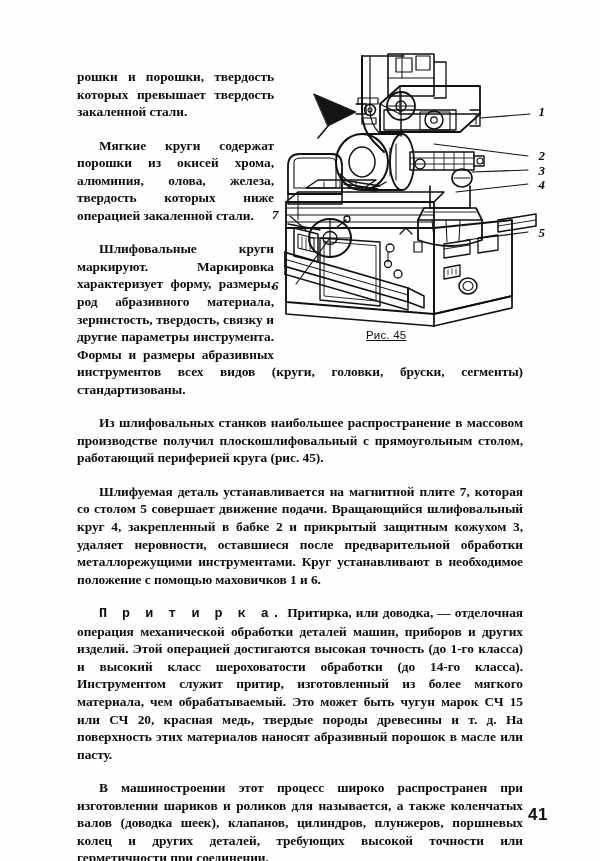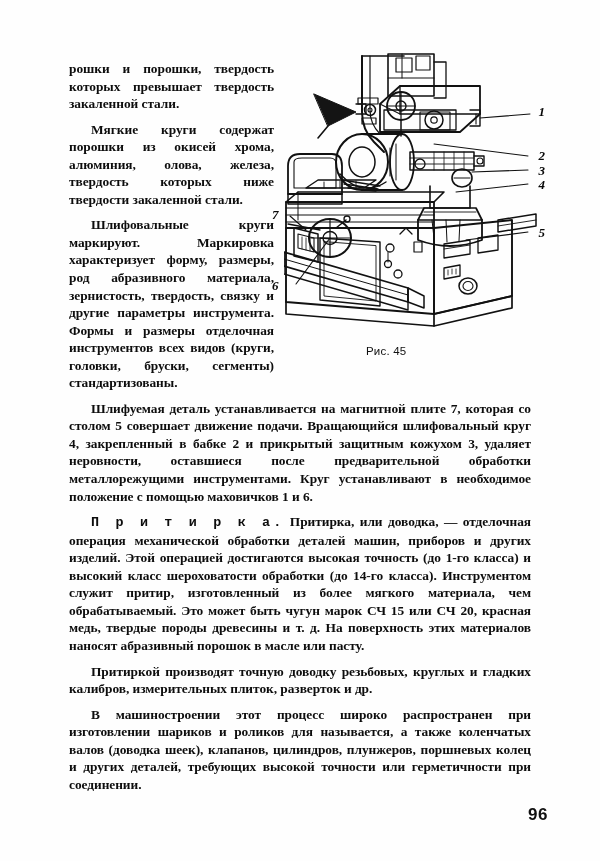--- a/index.html
+++ b/index.html
@@ -29,33 +29,34 @@
     width: 255px;
     height: 275px;
   }
   .figure-art svg { display: block; width: 255px; height: 275px; }
   .figure-caption {
     text-align: left;
     padding-left: 82px;
     font-family: "Liberation Sans", "DejaVu Sans", sans-serif;
     font-size: 11.5px;
     letter-spacing: 0.2px;
-    margin-top: 18px;
+    margin-top: 2px;
     color: #111;
+    text-decoration: underline;
   }
 
   
   .textflow {
     position: absolute;
     left: 61px;
     top: 52px;
     width: 478px;
   }
   p.body {
-    margin: 8px;
+    margin: 16px;
     text-indent: 22px;
     text-align: justify;
     font-size: 13.4px;
     line-height: 17.55px;
     font-weight: 700;
     letter-spacing: -0.05px;
     -webkit-font-smoothing: none;
   }
   p.body.first { text-indent: 0; }
   .spaced {
@@ -231,22 +232,22 @@
         <span class="callout" style="top:125px; right:-6px;">4</span>
         <span class="callout" style="top:173px; right:-6px;">5</span>
         <span class="callout" style="top:226px; left:-12px;">6</span>
         <span class="callout" style="top:155px; left:-12px;">7</span>
       </div>
 
       <div class="figure-caption">Рис. 45</div>
     </div>
 
     <p class="body first">рошки и порошки, твердость которых превышает твердость закаленной стали.</p>
-    <p class="body">Мягкие круги содержат порошки из окисей хрома, алюминия, олова, железа, твердость которых ниже твердости закаленной стали.</p>
-    <p class="body">Шлифовальные круги маркируют. Маркировка характеризует форму, размеры, род абразивного материала, зернистость, твердость, связку и другие параметры инструмента. Формы и размеры отделочная инструментов всех видов (круги, головки, бруски, сегменты) стандартизованы.</p>
+    <p class="body">Мягкие круги содержат порошки из окисей хрома, алюминия, олова, железа, твердость которых ниже операцией закаленной стали.</p>
+    <p class="body">Шлифовальные круги маркируют. Маркировка характеризует форму, размеры, род абразивного материала, зернистость, твердость, связку и другие параметры инструмента. Формы и размеры абразивных инструментов всех видов (круги, головки, бруски, сегменты) стандартизованы.</p>
+    <p class="body">Из шлифовальных станков наибольшее распространение в массовом производстве получил плоскошлифовальный с прямоугольным столом, работающий периферией круга (рис. 45).</p>
     <p class="body">Шлифуемая деталь устанавливается на магнитной плите 7, которая со столом 5 совершает движение подачи. Вращающийся шлифовальный круг 4, закрепленный в бабке 2 и прикрытый защитным кожухом 3, удаляет неровности, оставшиеся после предварительной обработки металлорежущими инструментами. Круг устанавливают в необходимое положение с помощью маховичков 1 и 6.</p>
     <p class="body"><span class="spaced">П р и т и р к а.</span><span> Притирка, или доводка, — отделочная операция механической обработки деталей машин, приборов и других изделий. Этой операцией достигаются высокая точность (до 1-го класса) и высокий класс шероховатости обработки (до 14-го класса). Инструментом служит притир, изготовленный из более мягкого материала, чем обрабатываемый. Это может быть чугун марок СЧ 15 или СЧ 20, красная медь, твердые породы древесины и т. д. На поверхность этих материалов наносят абразивный порошок в масле или пасту.</span></p>
-    <p class="body">Притиркой производят точную доводку резьбовых, круглых и гладких калибров, измерительных плиток, разверток и др.</p>
     <p class="body">В машиностроении этот процесс широко распространен при изготовлении шариков и роликов для называется, а также коленчатых валов (доводка шеек), клапанов, цилиндров, плунжеров, поршневых колец и других деталей, требующих высокой точности или герметичности при соединении.</p>
   </div>
 
-  <div class="folio">96</div>
+  <div class="folio">41</div>
 </div>
 
 </body></html>

